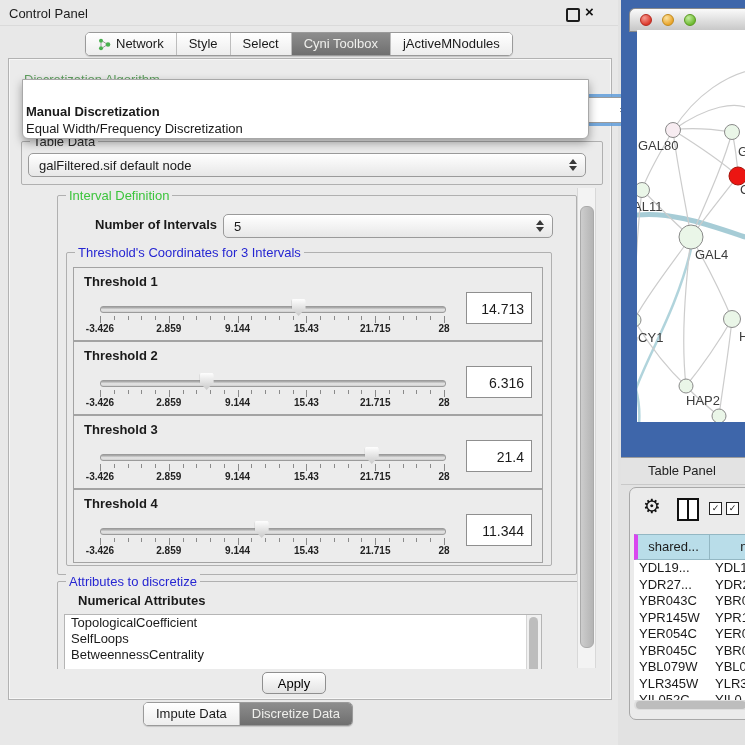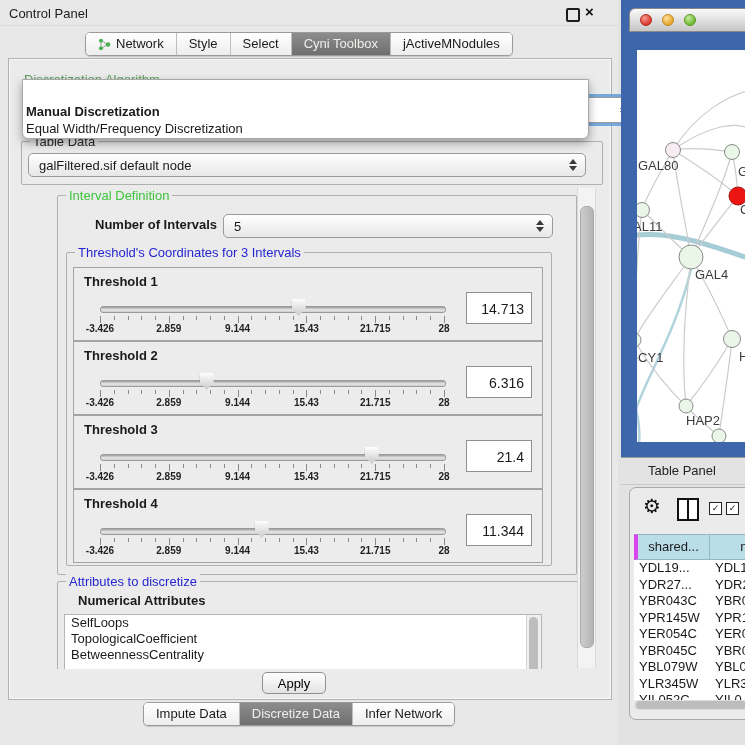--- a/index.html
+++ b/index.html
@@ -67,21 +67,21 @@
   .apply-btn{position:absolute;left:253px;top:613px;width:64px;height:22px;background:linear-gradient(#ffffff,#e3e3e3);
              border:1px solid #8f8f8f;border-radius:5px;font-size:13px;font-family:inherit;cursor:pointer;}
   
   #network-window{position:absolute;left:621px;top:0;width:124px;height:457px;background:#3e66aa;}
   .mac-titlebar{position:absolute;left:8px;top:8px;width:116px;height:22px;border:1px solid #8a8a8a;border-right:none;
                 border-radius:6px 0 0 0;background:linear-gradient(#fafafa,#c6c6c6);}
   .light{position:absolute;top:5px;width:12px;height:12px;border-radius:50%;cursor:pointer;}
   .light.red{left:10px;background:radial-gradient(circle at 35% 30%,#f59a90,#dc3a2d 70%);border:1px solid #b5281e;box-sizing:border-box;}
   .light.yellow{left:32px;background:radial-gradient(circle at 35% 30%,#fbe2a0,#eaa52c 70%);border:1px solid #c08a1d;box-sizing:border-box;}
   .light.green{left:54px;background:radial-gradient(circle at 35% 30%,#c4eda0,#6fbb33 70%);border:1px solid #59991f;box-sizing:border-box;}
-  .net-canvas{position:absolute;left:16px;top:30px;width:108px;height:392px;background:#fff;margin-top:20px;}
+  .net-canvas{position:absolute;left:16px;top:30px;width:108px;height:392px;background:#fff;}
   .net-canvas svg{display:block;}
   .edge-gray{fill:none;stroke:#cccccc;stroke-width:1.2;}
   .edge-teal-thick{fill:none;stroke:#9cc6d1;stroke-width:5;opacity:.9;}
   .edge-teal-thin{fill:none;stroke:#a9cfd8;stroke-width:2.5;opacity:.9;}
   .node-label{fill:#3c3c3c;font-size:13px;font-family:"Liberation Sans",sans-serif;}
   
   #tp-header{position:absolute;left:621px;top:457px;width:124px;height:26px;background:#e3e3e3;border-top:1px solid #9c9c9c;border-bottom:1px solid #c9c9c9;}
   #tp-header span{position:absolute;left:27px;top:5px;font-size:13px;color:#222;}
   #tp-body{position:absolute;left:629px;top:487px;width:124px;height:233px;background:#ebebeb;
            border:1px solid #a8a8a8;border-radius:7px;box-sizing:border-box;}
@@ -346,22 +346,22 @@
                 </div>
               </div>
           </div>
         </div>
 
         <div class="group" style="left:42px;top:394px;width:510px;height:120px;padding-left:20px;">
           <span class="group-label blue">Attributes to discretize</span>
           <span class="bold-label" style="left:4px;top:11px;margin-left:16px;">Numerical Attributes</span>
           <div class="listbox" style="left:6px;top:32px;width:476px;height:86px;">
             <div id="attr-items">
+                <div class="list-item">TopologicalCoefficient</div>
                 <div class="list-item">SelfLoops</div>
-                <div class="list-item">TopologicalCoefficient</div>
                 <div class="list-item">BetweennessCentrality</div>
               </div>
             <div class="lb-scroll">
                 <div class="lb-thumb"></div>
               </div>
           </div>
         </div>
       </div>
 
       <div class="v-scrollbar">
@@ -370,23 +370,20 @@
 
       <button class="apply-btn">Apply</button>
     </div>
 
     <div class="segbar" id="bottom-tabs">
         <div class="seg">
           <span>Impute Data</span>
         </div>
         <div class="seg sel">
           <span>Discretize Data</span>
-        </div>
-        <div class="seg">
-          <span>Infer Network</span>
         </div>
       </div>
   </section>
 
   <section id="network-window">
     <div class="mac-titlebar">
       <span class="light red"></span>
       <span class="light yellow"></span>
       <span class="light green"></span>
     </div>

